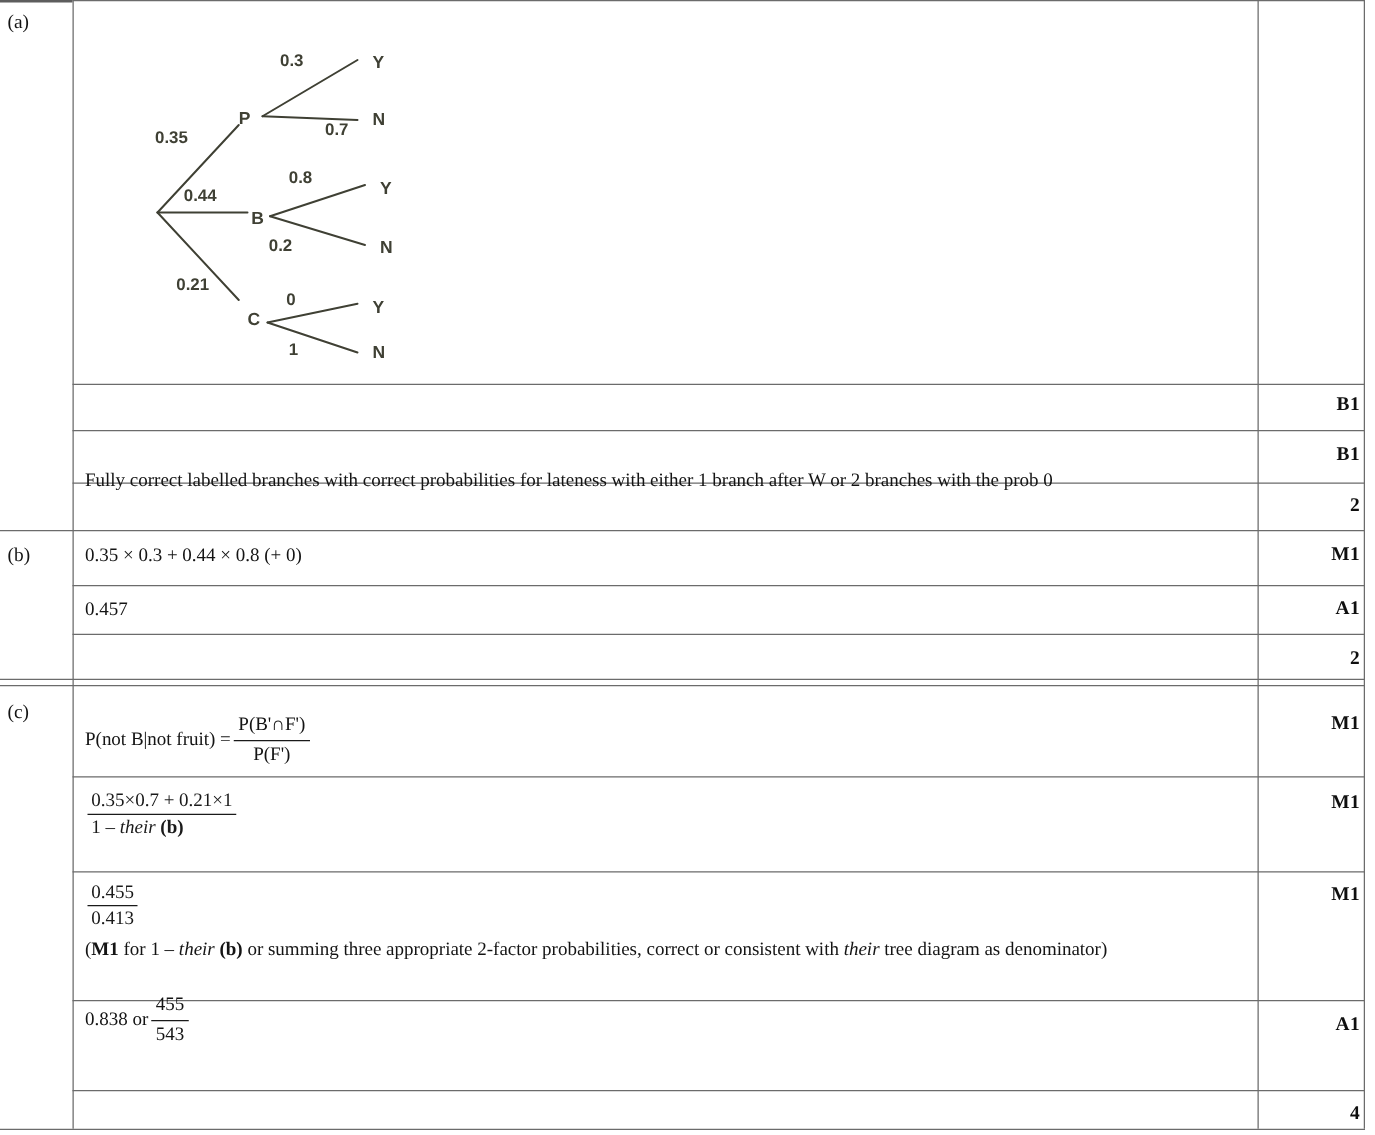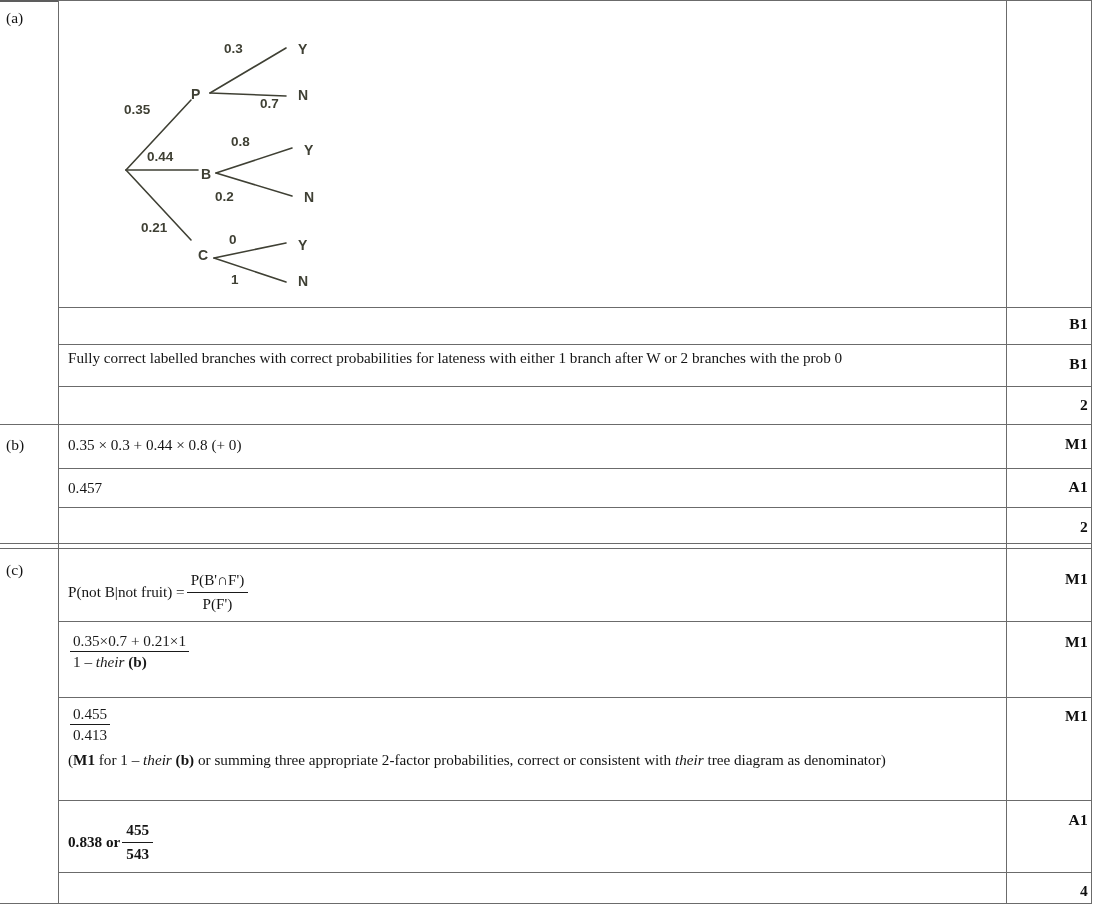--- a/index.html
+++ b/index.html
@@ -209,21 +209,21 @@
   <div class="hrule" style="left:58px; top:872px; width:1034px;"></div>
 
   <div class="hrule" style="left:0px; top:903px; width:1092px;"></div>
 
   <span class="part-label" style="top:9px;">(a)</span>
   <span class="part-label" style="top:436px;">(b)</span>
   <span class="part-label" style="top:561px;">(c)</span>
 
   <span class="mark" style="top:315px;">B1</span>
 
-  <div class="cell-text" style="left:68px; top:348px; width:930px;font-family:Liberation Serif, serif;">Fully correct labelled branches with correct probabilities for lateness with either 1 branch after W or 2 branches with the prob 0</div>
+  <div class="cell-text" style="left:68px; top:375px; width:930px;font-family:Liberation Serif, serif;">Fully correct labelled branches with correct probabilities for lateness with either 1 branch after W or 2 branches with the prob 0</div>
   <span class="mark" style="top:355px;">B1</span>
 
   <span class="mark" style="top:396px;">2</span>
 
   <div class="cell-text math" style="left:68px; top:435px;">0.35 × 0.3 + 0.44 × 0.8 (+ 0)</div>
   <span class="mark" style="top:435px;">M1</span>
 
   <div class="cell-text" style="left:68px; top:478px;">0.457</div>
   <span class="mark" style="top:478px;">A1</span>
 
@@ -240,20 +240,20 @@
   </div>
   <span class="mark" style="top:633px;">M1</span>
 
   <div class="block-frac math" style="left:70px; top:705px;">
     <span class="num">0.455</span>
     <span class="den">0.413</span>
   </div>
   <div class="cell-text" style="left:68px; top:750px; width:920px;"><span>(</span><span class="bold">M1</span><span> for 1 – </span><span class="ital">their</span><span> </span><span class="bold">(b)</span><span> or summing three appropriate 2-factor probabilities, correct or consistent with </span><span class="ital">their</span><span> tree diagram as denominator)</span></div>
   <span class="mark" style="top:707px;">M1</span>
 
-  <div class="cell-text math" style="left:68px; top:820px;font-weight:bold;">
+  <div class="cell-text math" style="left:68px; top:794px;">
     <span style="vertical-align:middle;">0.838 or</span><span class="frac"><span class="num">455</span><span class="den">543</span></span>
   </div>
   <span class="mark" style="top:811px;">A1</span>
 
   <span class="mark" style="top:882px;">4</span>
 
 </div>
 
 </body></html>

